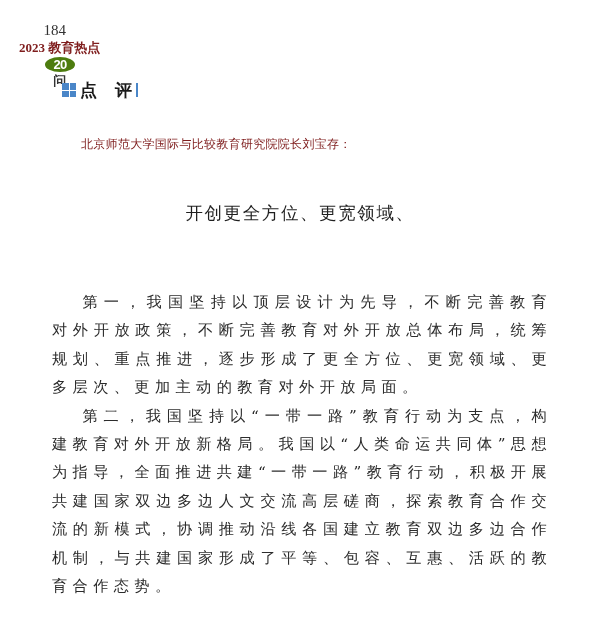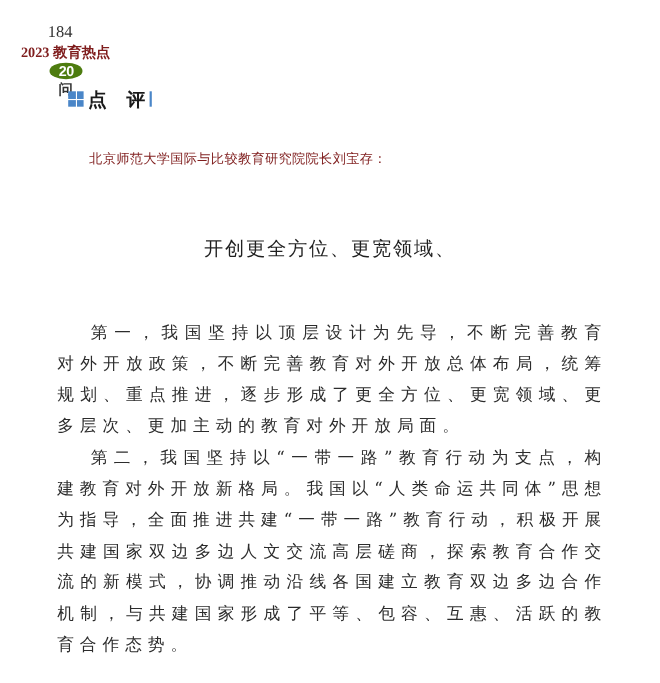--- a/index.html
+++ b/index.html
@@ -113,21 +113,20 @@
       width: 600px;
       top: 198px;
       text-align: center;
       font-size: 17.5px;
       color: #1f1f1f;
       letter-spacing: 1.6px;
       line-height: 31px;
     }
     .article-title div {
       white-space: nowrap;
-      margin-top: 14px;
     }
 
     .body-text {
       position: absolute;
       left: 52px;
       top: 288px;
       width: 500px;
       font-size: 15.2px;
       line-height: 28.4px;
       color: #2c2c2c;

